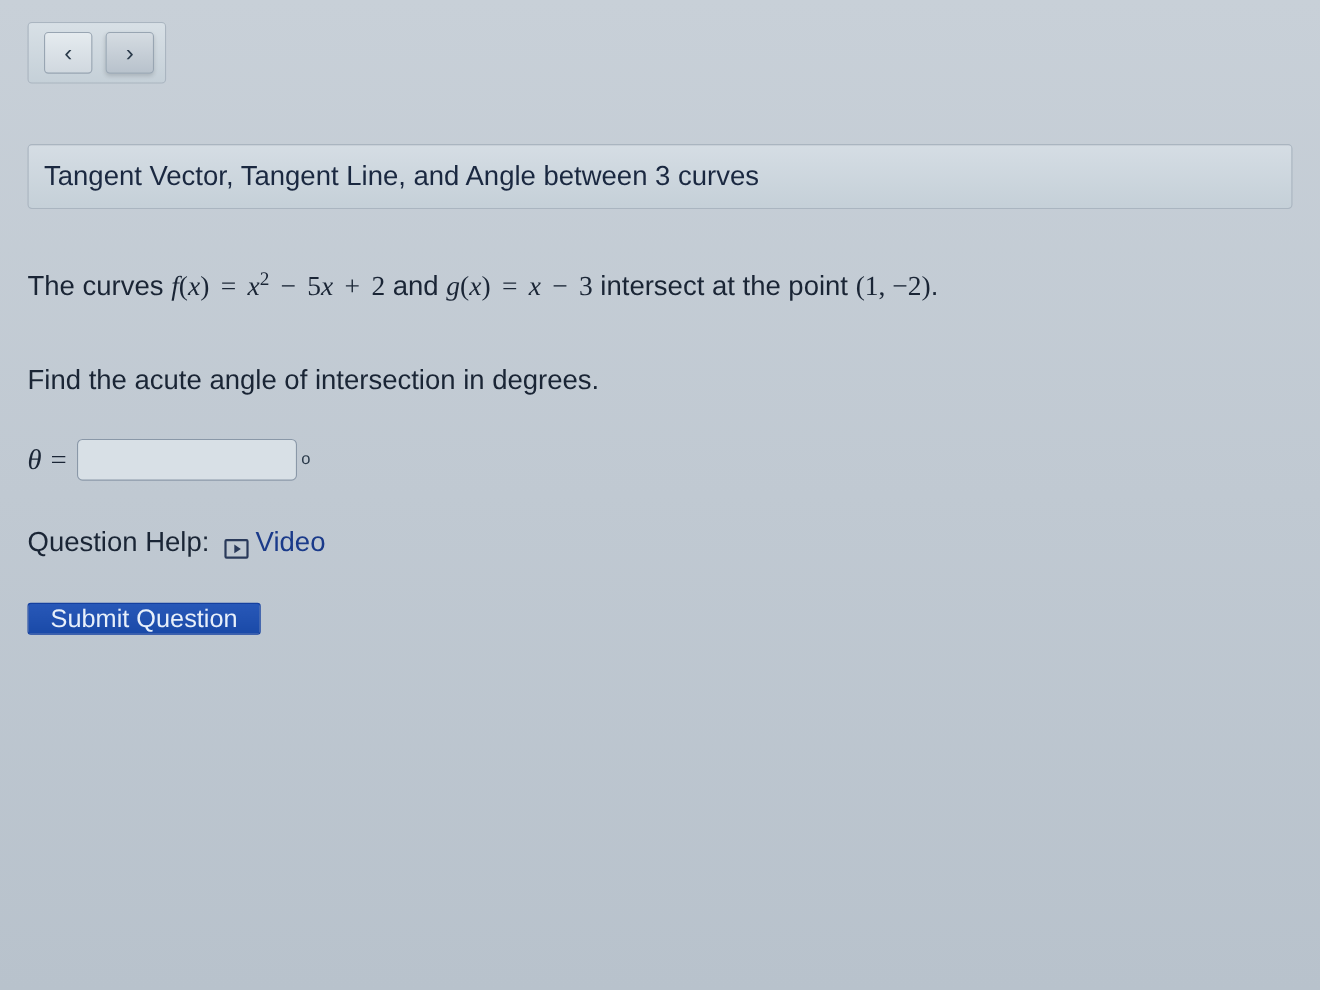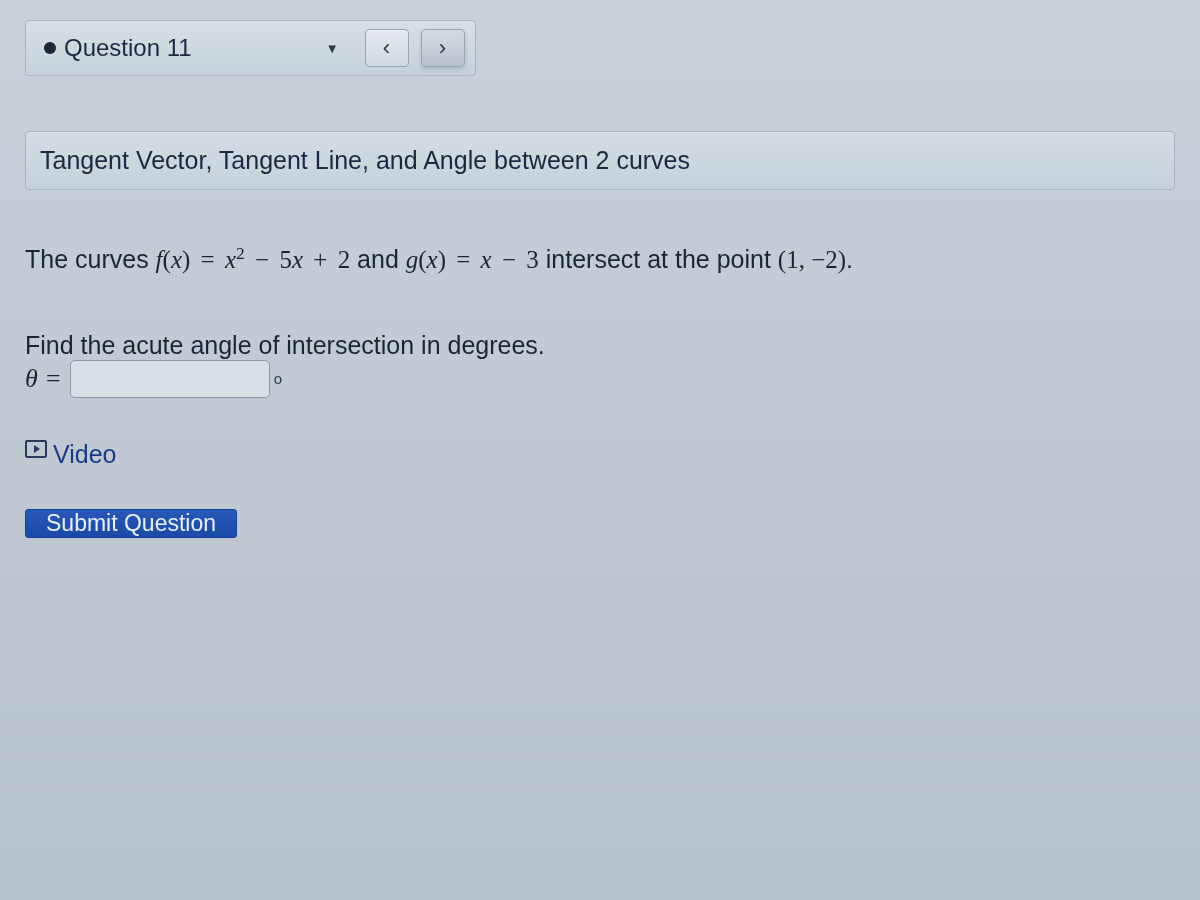--- a/index.html
+++ b/index.html
@@ -121,20 +121,21 @@
     .exponent {
       font-size: 0.7em;
       vertical-align: super;
       font-family: 'Times New Roman', serif;
       font-style: normal;
     }
     
     .instruction-text {
       font-size: 25px;
       color: #1a2535;
+      margin-bottom: 38px;
     }
     
     .answer-row {
       display: flex;
       align-items: center;
       gap: 8px;
       margin-bottom: 42px;
     }
     
     .theta-label {
@@ -165,21 +166,21 @@
       display: flex;
       align-items: center;
       gap: 14px;
       font-size: 25px;
       color: #1a2535;
       margin-bottom: 40px;
     }
     
     .video-link {
       display: flex;
-      align-items: flex-start;
+      align-items: flex-end;
       gap: 6px;
       color: #1a3a8a;
       cursor: pointer;
     }
     
     .video-icon {
       width: 22px;
       height: 18px;
       border: 2px solid #2a3a5a;
       border-radius: 2px;
@@ -214,52 +215,48 @@
       font-family: 'Times New Roman', serif;
       font-style: normal;
     }
   </style>
 </head>
 <body>
 
 
 
 <div class="question-nav">
-  <div class="question-label">
-    <span class="bullet"></span>
-    <span>Question 11</span>
-    <span class="dropdown-arrow">▼</span>
-  </div>
   <button class="nav-btn prev">
     <span>‹</span>
   </button>
   <button class="nav-btn next">
     <span>›</span>
   </button>
 </div>
 
 <div class="topic-header">
-  <span>Tangent Vector, Tangent Line, and Angle between 2 curves</span>
+  <span>Tangent Vector, Tangent Line, and Angle between 3 curves</span>
 </div>
 
 <div class="problem-text">
   <span>The curves </span><span class="math-func">f</span><span class="math-paren">(</span><span class="math-var">x</span><span class="math-paren">)</span><span class="math-op"> = </span><span class="math-var">x</span><span class="exponent">2</span><span class="math-op"> − </span><span class="math-num">5</span><span class="math-var">x</span><span class="math-op"> + </span><span class="math-num">2</span><span> and </span><span class="math-func">g</span><span class="math-paren">(</span><span class="math-var">x</span><span class="math-paren">)</span><span class="math-op"> = </span><span class="math-var">x</span><span class="math-op"> − </span><span class="math-num">3</span><span> intersect at the point </span><span class="point-highlight">(1, −2)</span><span>.</span>
 </div>
 
 <div class="instruction-text">
   <span>Find the acute angle of intersection in degrees.</span>
 </div>
 
 <div class="answer-row">
   <span class="theta-label"><span>θ</span><span> = </span></span>
   <input type="text" class="answer-input" style="">
   <span class="degree-symbol">o</span>
 </div>
 
 <div class="help-row">
+  <span>Question Help:</span>
   <span class="video-link">
     <span class="video-icon"></span>
     <span>Video</span>
   </span>
 </div>
 
 <button class="submit-btn">
   <span>Submit Question</span>
 </button>
 

